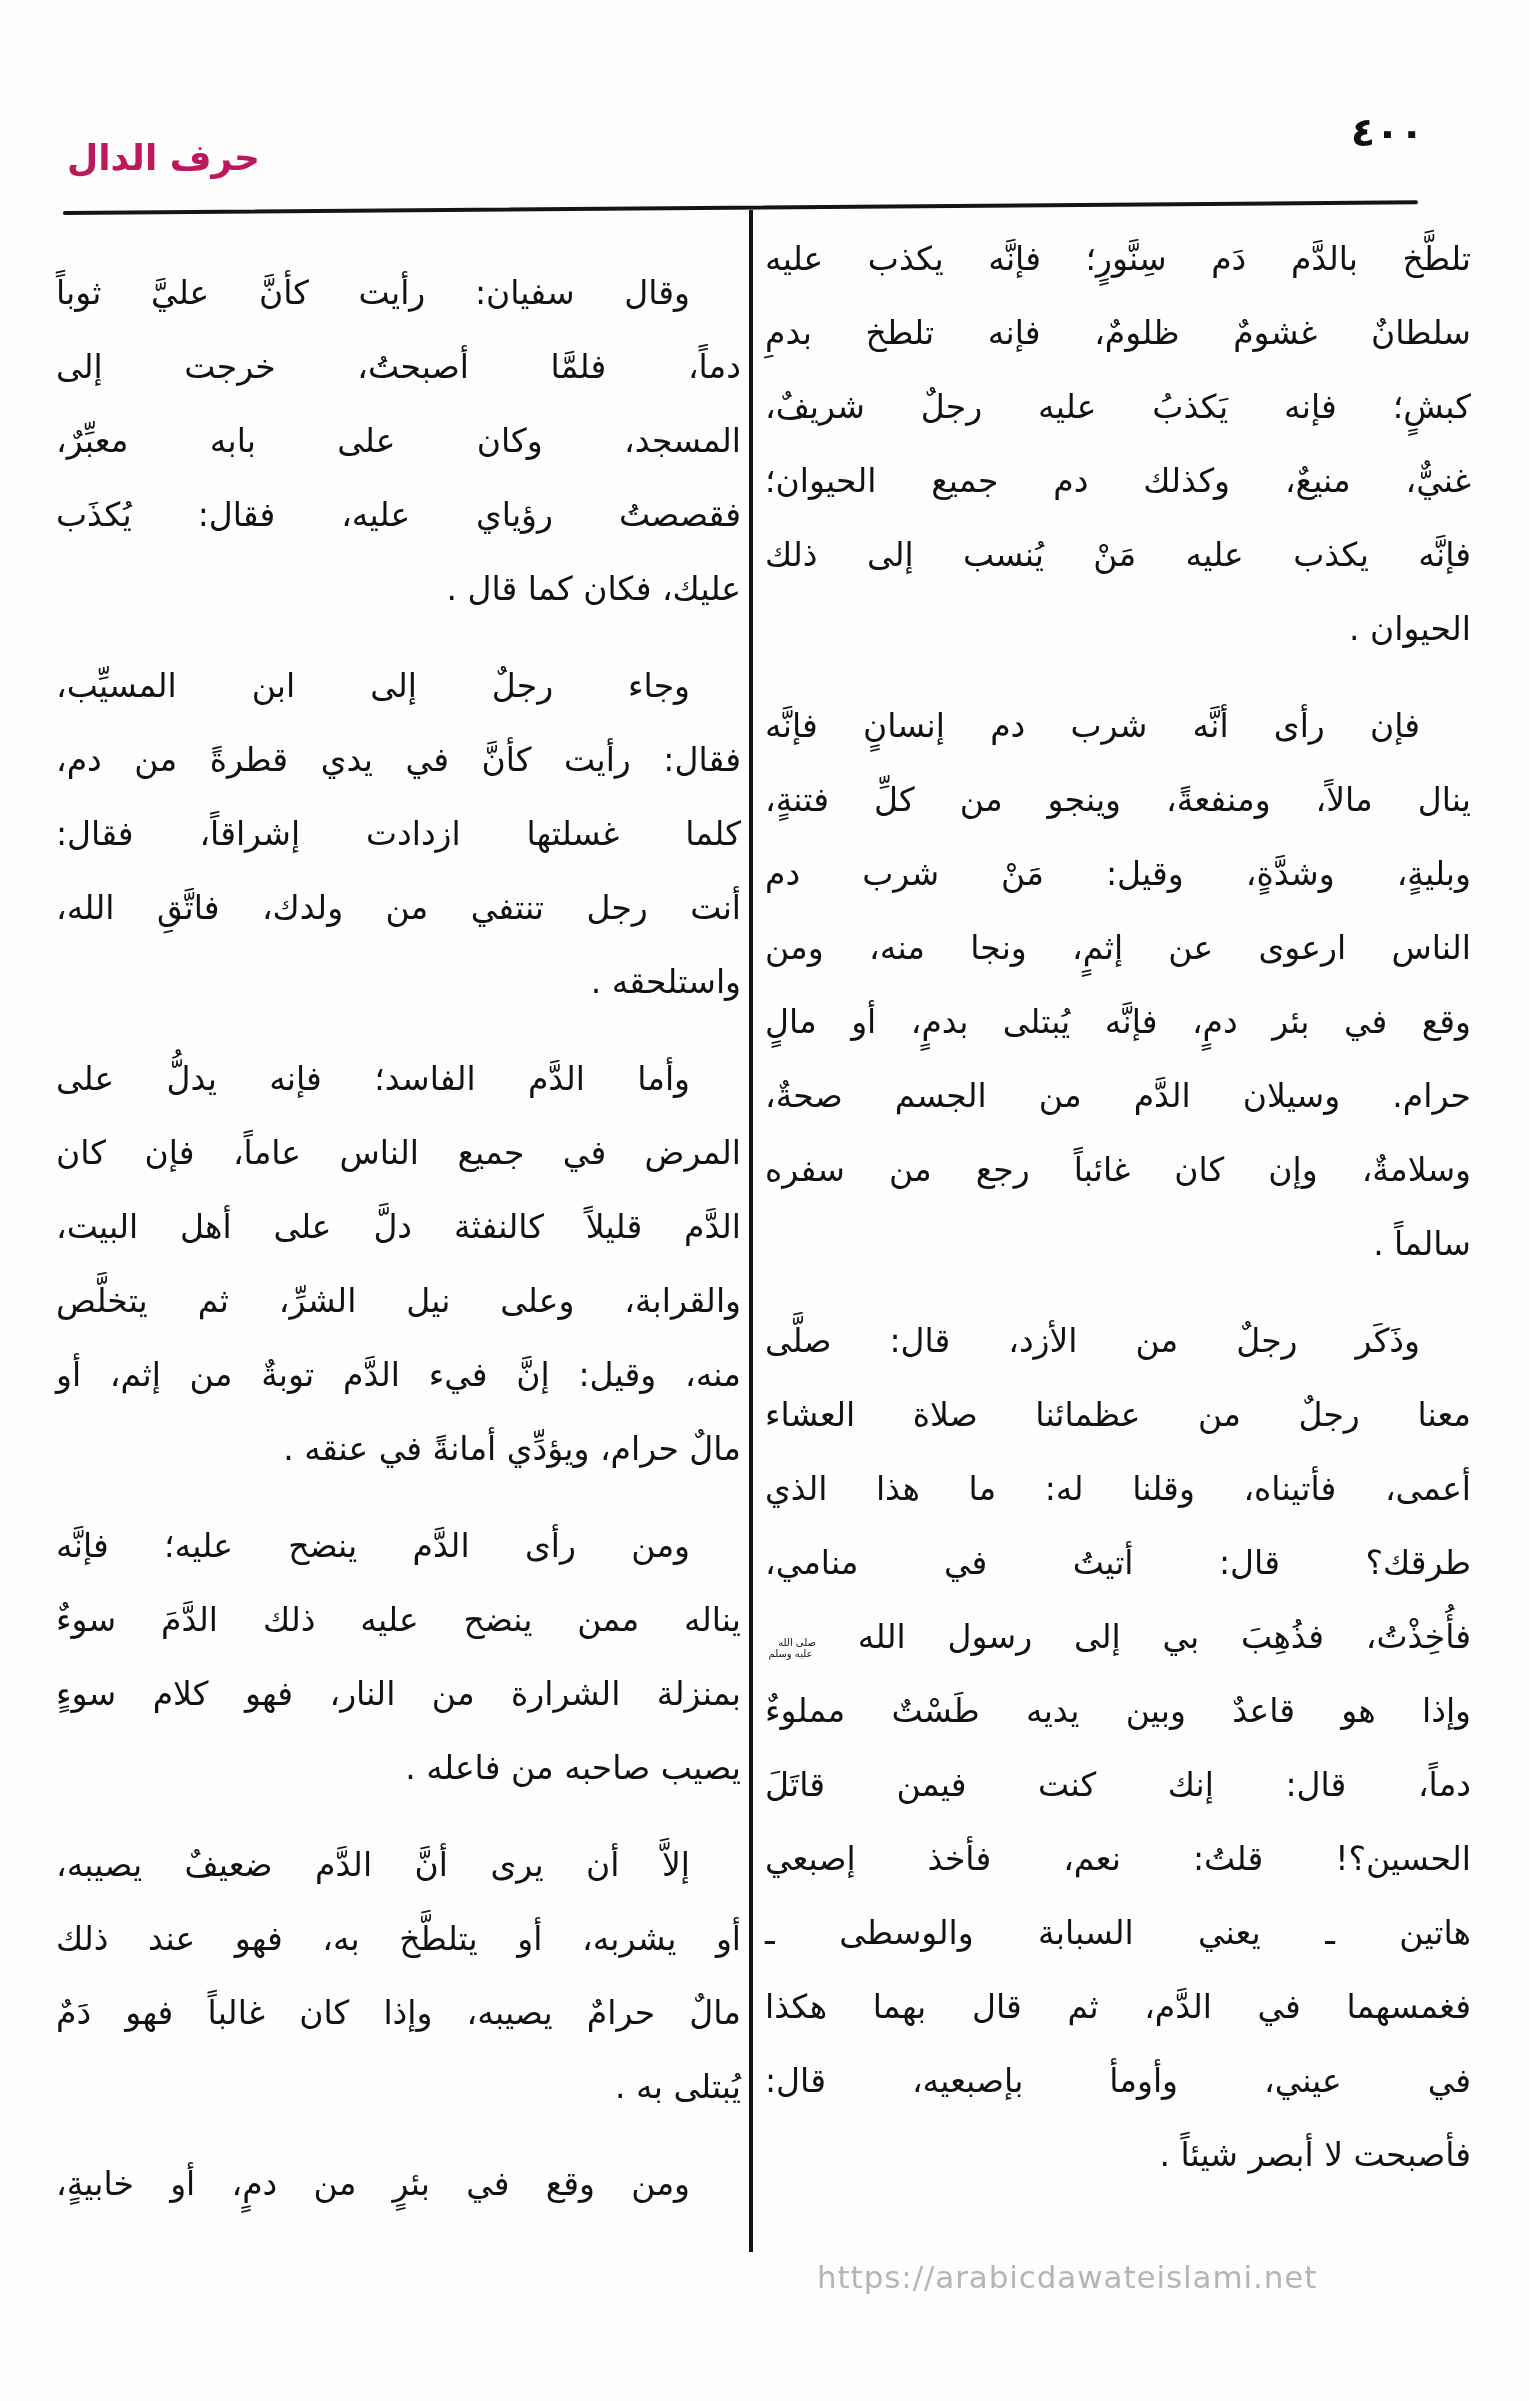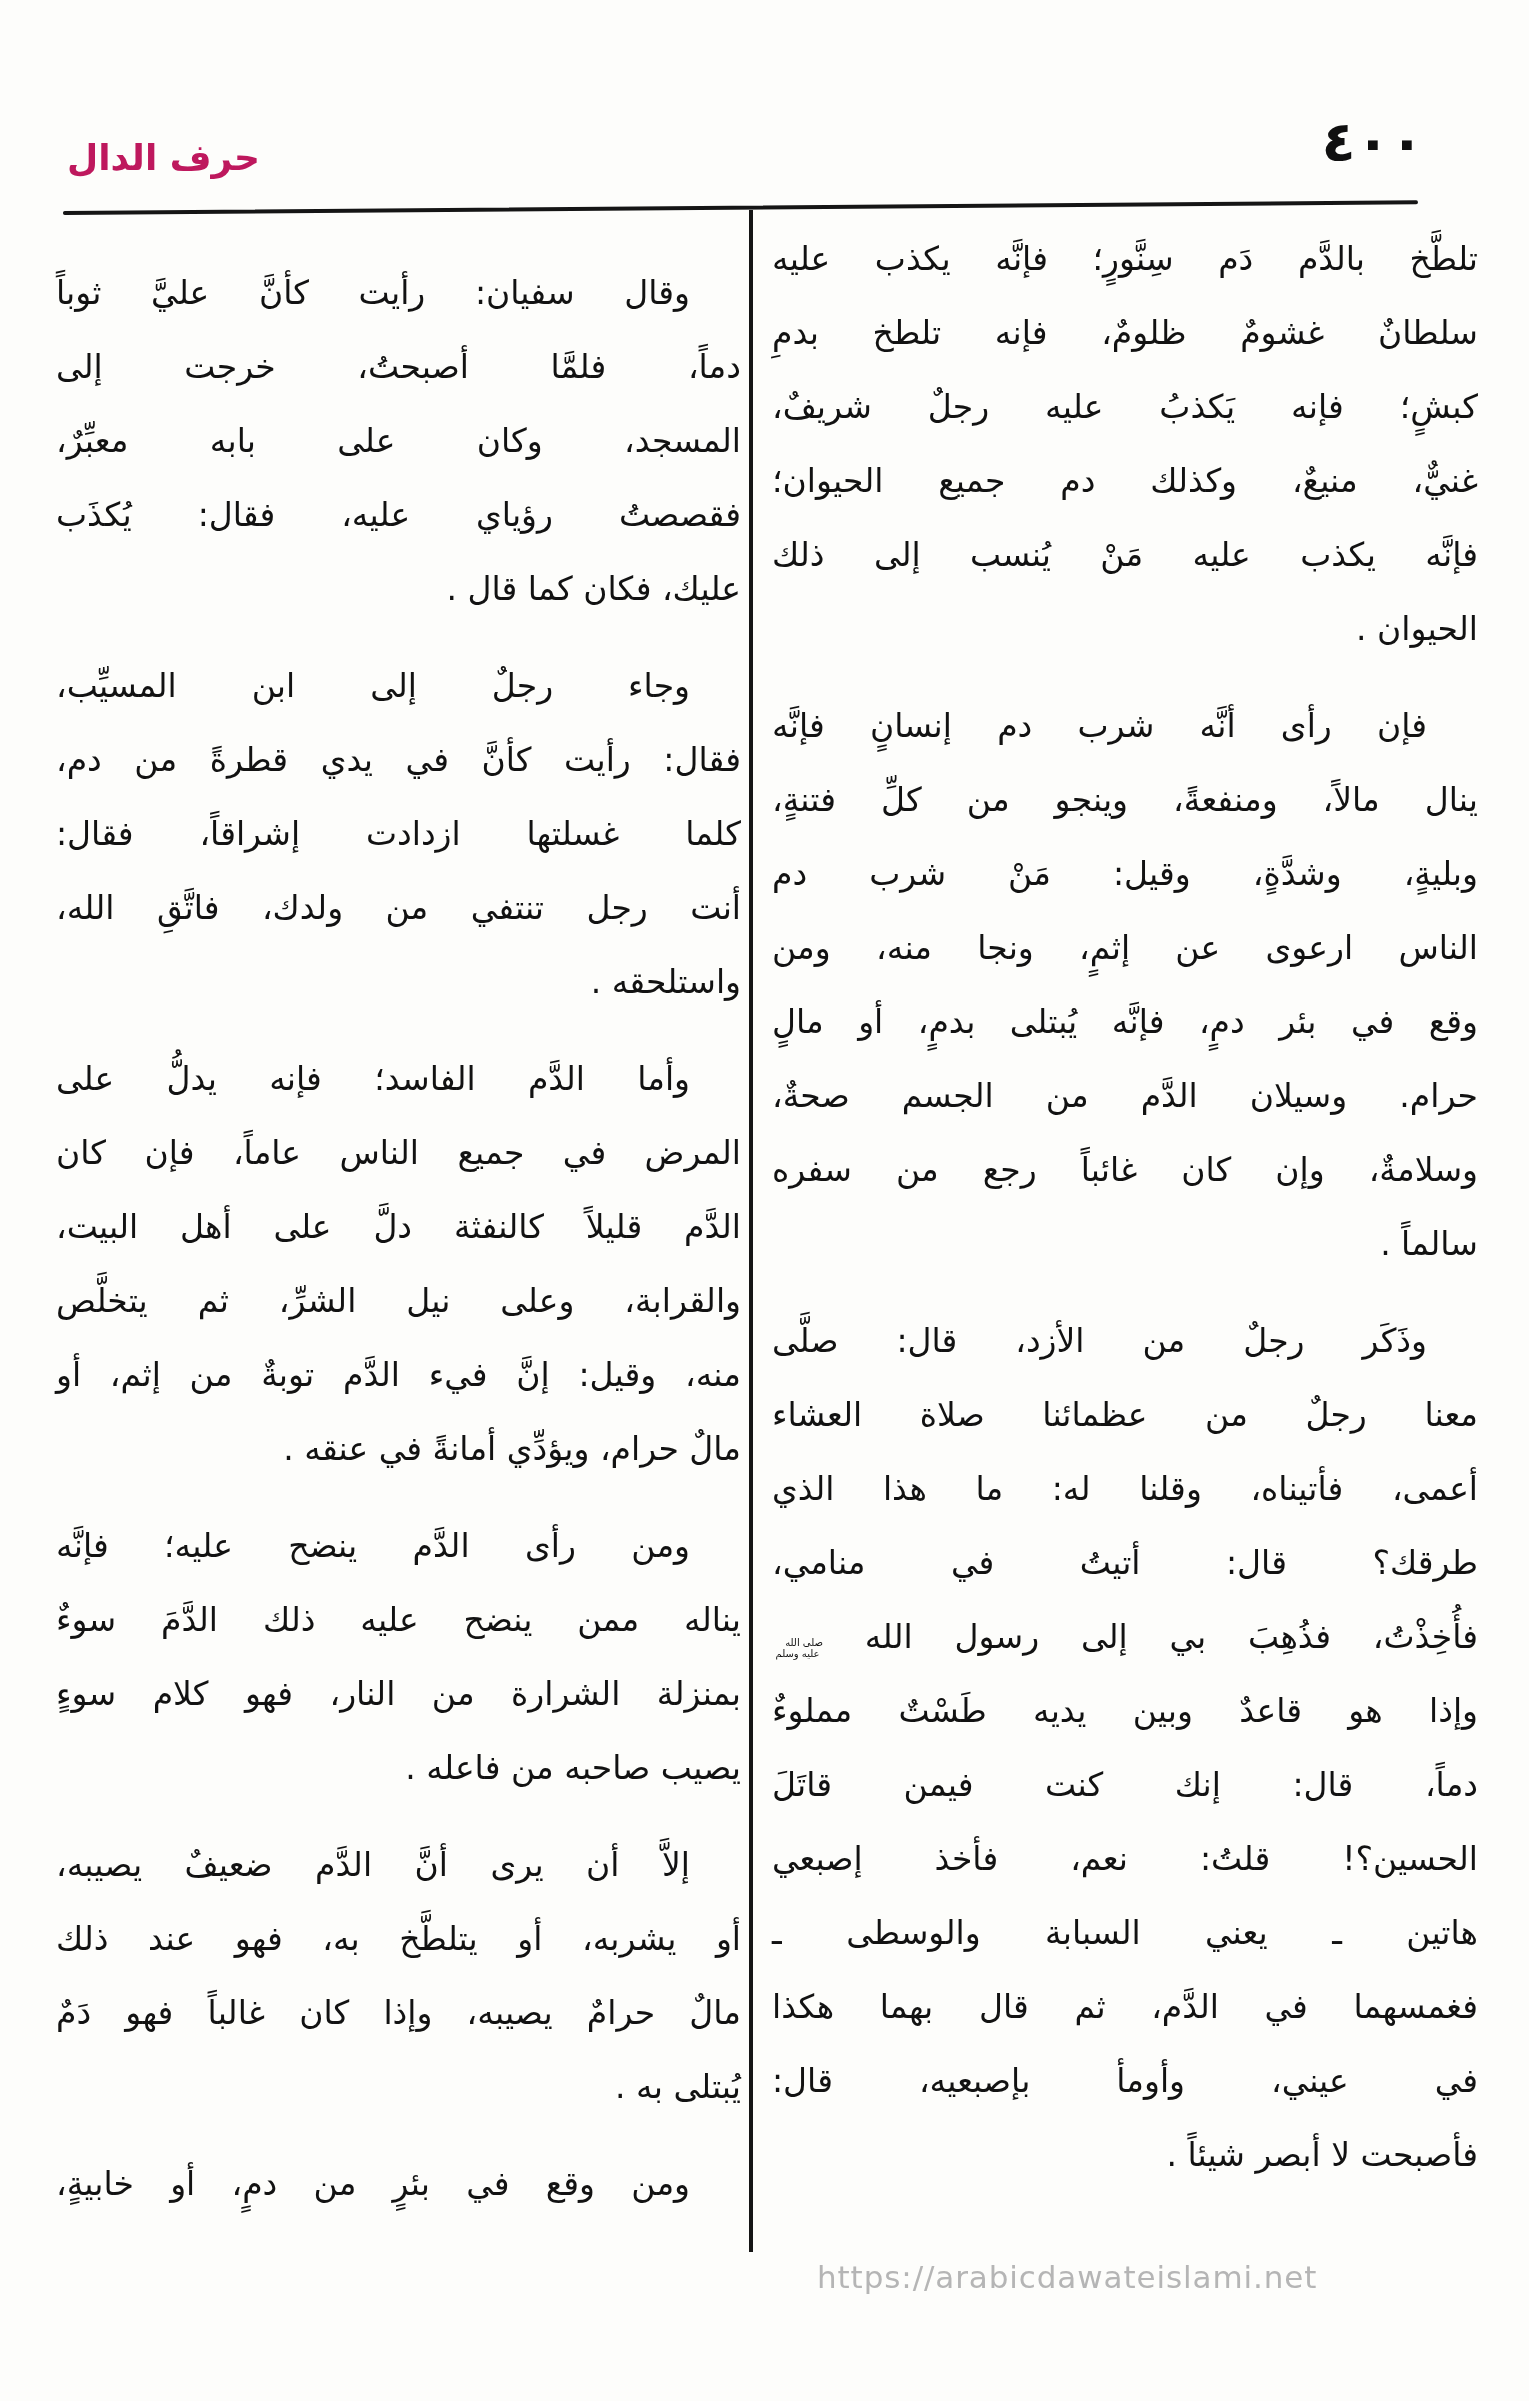--- a/index.html
+++ b/index.html
@@ -14,40 +14,40 @@
     overflow:hidden;
   }
   .running-head{
     position:absolute;left:67px;top:137px;
     font-size:36px;font-weight:bold;
     direction:rtl;color:#be185d;
     letter-spacing:0.9px;
   }
   .page-number{
     position:absolute;right:105px;top:109px;
-    font-size:56px;font-weight:bold;
+    font-size:40px;font-weight:bold;
     direction:rtl;color:#101010;
   }
   .head-rule{
     position:absolute;left:63px;top:211px;
     width:1355px;height:4.4px;background:#151515;
     transform:rotate(-0.45deg);transform-origin:left center;
     border-radius:1.8px;
   }
   .col-divider{
     position:absolute;left:749px;top:210px;
     width:4.4px;height:2042px;background:#151515;
   }
   .column{
     position:absolute;
     direction:rtl;
     font-size:33px;
     color:#121212;
   }
-  .column.right{right:51px;width:706px;top:222px;}
+  .column.right{right:58px;width:706px;top:222px;}
   .column.left{left:56px;width:685px;top:256px;}
   .para + .para{margin-top:23px;}
   .line{
     height:74px;line-height:74px;
     text-align:justify;text-align-last:justify;
     text-justify:inter-word;
     white-space:nowrap0; 
   }
   .line.first{padding-right:51px;box-sizing:border-box;}
   .line.last{text-align:right;text-align-last:right;}

